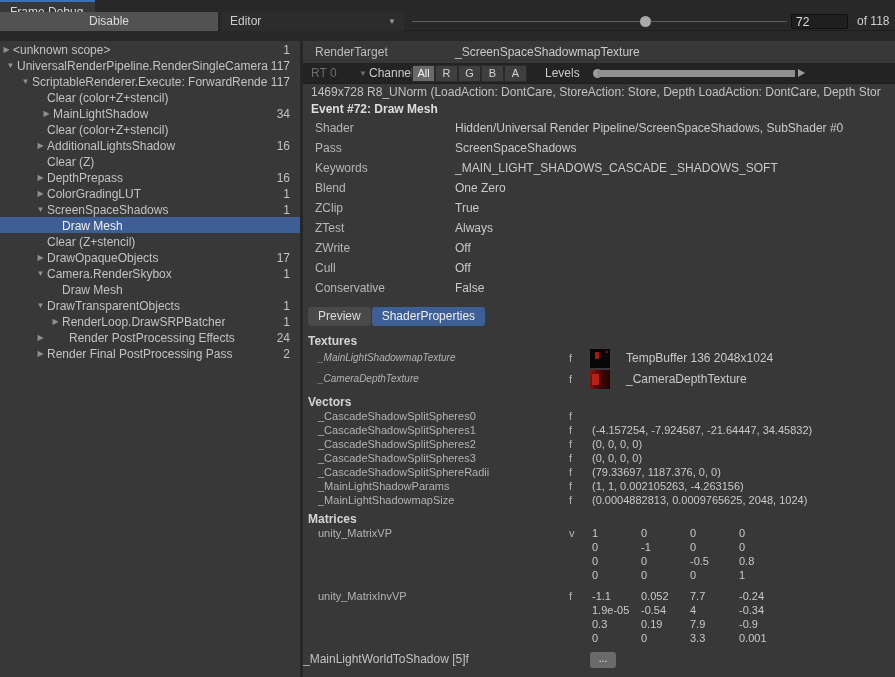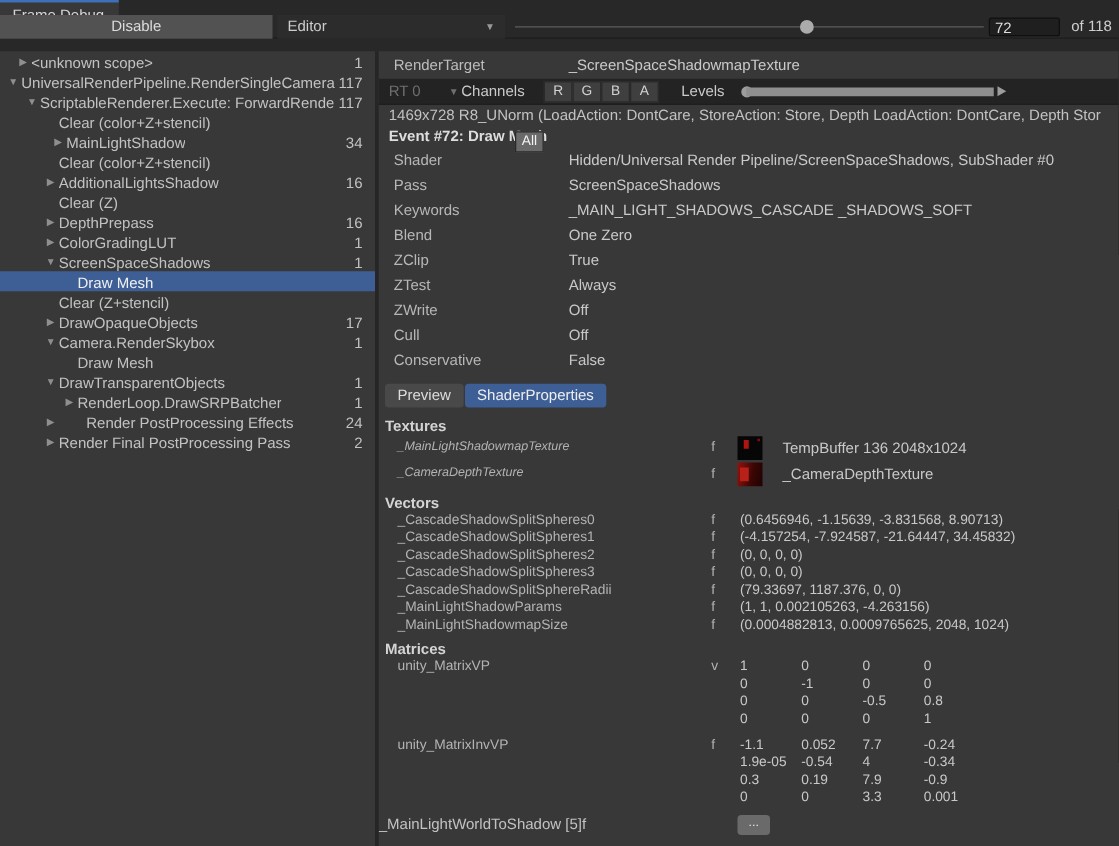--- a/index.html
+++ b/index.html
@@ -42,21 +42,21 @@
   .rt-row { height:22px; line-height:22px; padding-left:12px; white-space:nowrap; }
   .rt-row .k { display:inline-block; width:140px; color:#bdbdbd; }
   .rt-row .v { color:#cacaca; }
   .rt-toolbar { position:relative; height:21px; background:#232323; border-bottom:1px solid #1e1e1e; }
   .rt-dd { position:absolute; left:8px; top:0; width:56px; height:21px; color:#6e6e6e; line-height:20px; }
   .rt-dd .arrow { position:absolute; left:48px; top:0; font-size:8px; line-height:21px; color:#6e6e6e; }
   .ch-label { position:absolute; left:66px; top:0; line-height:21px; color:#cacaca; }
   .ch-buttons { position:absolute; left:109px; top:2px; height:17px; display:flex; }
   .ch-btn { min-width:23px; height:17px; background:#3f3f3f; border:1px solid #2a2a2a; color:#d2d2d2;
     font-size:11px; text-align:center; line-height:15px; padding:0 4px; }
-  .ch-btn.active { background:#6a6a6a; color:#f2f2f2;margin-top:40px; }
+  .ch-btn.active { background:#6a6a6a; color:#f2f2f2; }
   .lv-label { position:absolute; left:242px; top:0; line-height:21px; color:#cacaca; }
   .lv-slider { position:absolute; left:290px; top:6px; width:212px; height:9px; }
   .lv-handle-l { position:absolute; left:0; top:0; width:9px; height:9px; border-radius:50%; background:#9d9d9d; }
   .lv-bar { position:absolute; left:4px; top:1px; width:198px; height:7px; background:#8f8f8f; }
   .lv-handle-r { position:absolute; right:0; top:0; width:0; height:0;
     border-top:4.5px solid transparent; border-bottom:4.5px solid transparent; border-left:7px solid #9d9d9d; }
   .format-line { height:17px; line-height:17px; padding-left:8px; white-space:nowrap; overflow:hidden; color:#c2c2c2; }
   .event-title { height:17px; line-height:17px; padding-left:8px; font-weight:bold; color:#dedede; }
   .prop-row { height:20px; line-height:20px; padding-left:12px; white-space:nowrap; overflow:hidden; }
   .prop-row .k { display:inline-block; width:140px; color:#b7b7b7; vertical-align:top; }
@@ -110,21 +110,21 @@
       <span class="arrow">▼</span>
     </div>
     <div class="frame-slider-track"></div>
     <div class="frame-slider-thumb"></div>
     <input class="frame-input" value="72" style="">
     <div class="frame-total">of 118</div>
   </div>
 
   <div class="left-panel">
     <div id="tree">
-        <div class="tree-row" style="padding-left: 12px;"><span class="arrow">▶</span><span class="lbl" style="max-width: 265px;">&lt;unknown scope&gt;</span><span class="cnt">1</span></div>
+        <div class="tree-row" style="padding-left: 0;"><span class="arrow">▶</span><span class="lbl" style="max-width: 265px;">&lt;unknown scope&gt;</span><span class="cnt">1</span></div>
         <div class="tree-row" style="padding-left: 4px;"><span class="arrow">▼</span><span class="lbl" style="max-width: 265px;">UniversalRenderPipeline.RenderSingleCamera</span><span class="cnt">117</span></div>
         <div class="tree-row" style="padding-left: 19px;"><span class="arrow">▼</span><span class="lbl" style="max-width: 250px;">ScriptableRenderer.Execute: ForwardRende</span><span class="cnt">117</span></div>
         <div class="tree-row" style="padding-left: 34px;"><span class="arrow"></span><span class="lbl" style="max-width: 235px;">Clear (color+Z+stencil)</span><span class="cnt"></span></div>
         <div class="tree-row" style="padding-left: 40px;"><span class="arrow">▶</span><span class="lbl" style="max-width: 235px;">MainLightShadow</span><span class="cnt">34</span></div>
         <div class="tree-row" style="padding-left: 34px;"><span class="arrow"></span><span class="lbl" style="max-width: 235px;">Clear (color+Z+stencil)</span><span class="cnt"></span></div>
         <div class="tree-row" style="padding-left: 34px;"><span class="arrow">▶</span><span class="lbl" style="max-width: 235px;">AdditionalLightsShadow</span><span class="cnt">16</span></div>
         <div class="tree-row" style="padding-left: 34px;"><span class="arrow"></span><span class="lbl" style="max-width: 235px;">Clear (Z)</span><span class="cnt"></span></div>
         <div class="tree-row" style="padding-left: 34px;"><span class="arrow">▶</span><span class="lbl" style="max-width: 235px;">DepthPrepass</span><span class="cnt">16</span></div>
         <div class="tree-row" style="padding-left: 34px;"><span class="arrow">▶</span><span class="lbl" style="max-width: 235px;">ColorGradingLUT</span><span class="cnt">1</span></div>
         <div class="tree-row" style="padding-left: 34px;"><span class="arrow">▼</span><span class="lbl" style="max-width: 235px;">ScreenSpaceShadows</span><span class="cnt">1</span></div>
@@ -204,21 +204,20 @@
           <div class="thumb thumb-1"></div>
           <span class="vv">_CameraDepthTexture</span>
         </div>
       </div>
 
     <div class="sec-header">Vectors</div>
     <div id="vectors">
         <div class="vec-row">
           <span class="nm">_CascadeShadowSplitSpheres0</span>
           <span class="fl">f</span>
-          <span class="vv">(0.6456946, -1.15639, -3.831568, 8.90713)</span>
         </div>
         <div class="vec-row">
           <span class="nm">_CascadeShadowSplitSpheres1</span>
           <span class="fl">f</span>
           <span class="vv">(-4.157254, -7.924587, -21.64447, 34.45832)</span>
         </div>
         <div class="vec-row">
           <span class="nm">_CascadeShadowSplitSpheres2</span>
           <span class="fl">f</span>
           <span class="vv">(0, 0, 0, 0)</span>

